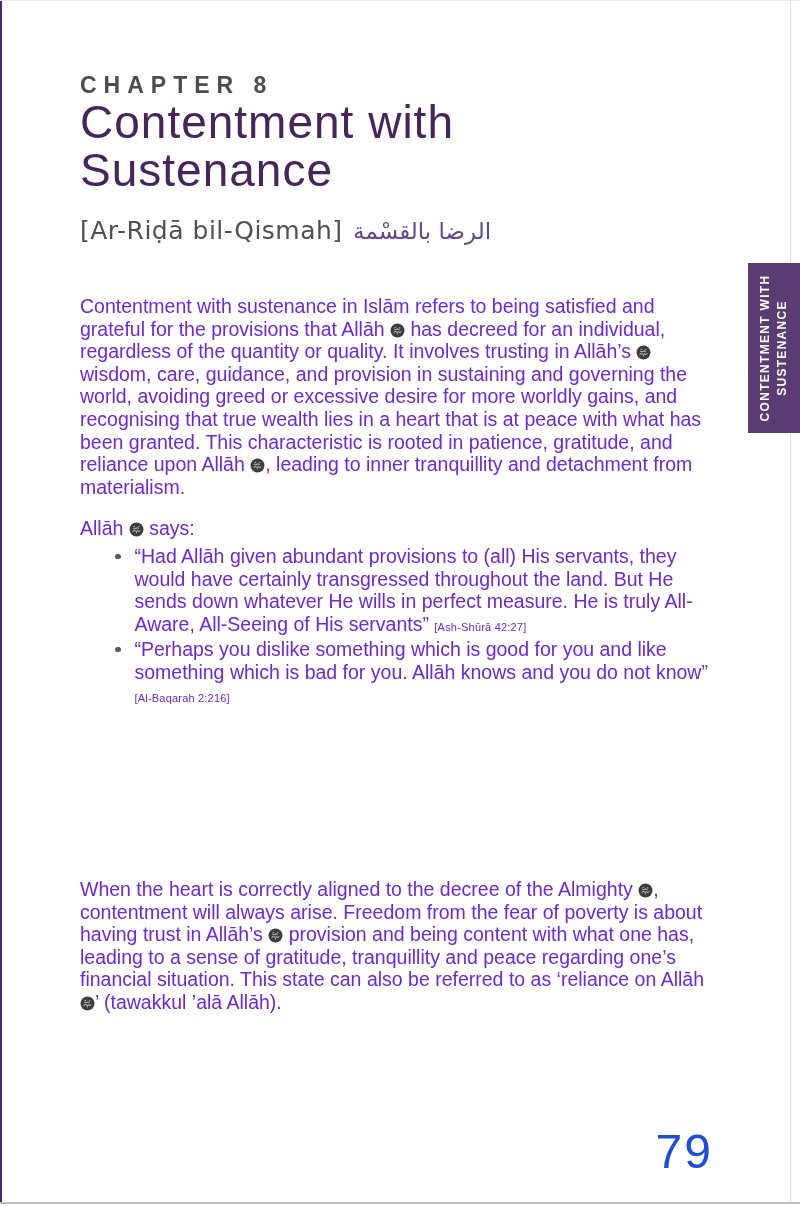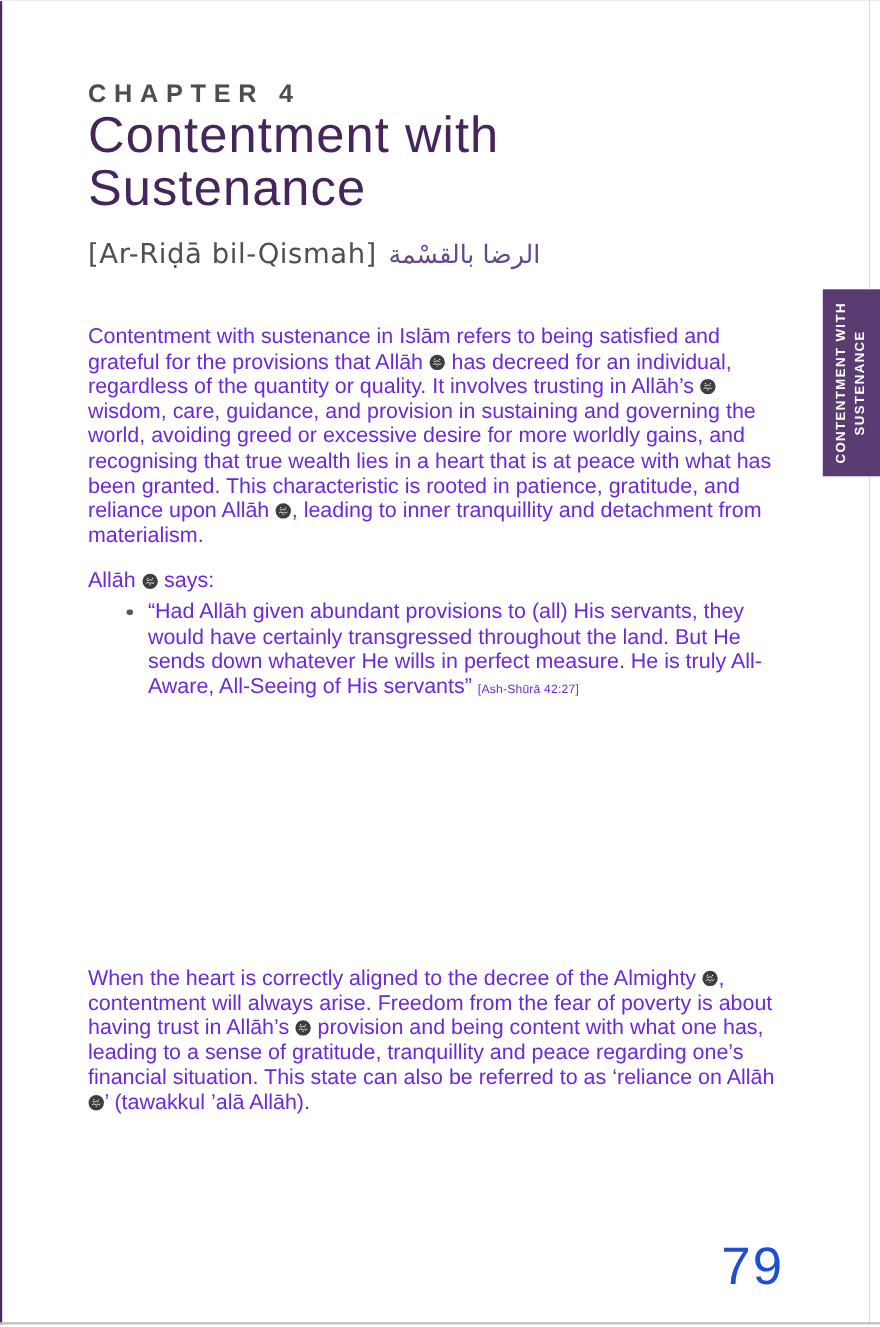--- a/index.html
+++ b/index.html
@@ -65,21 +65,21 @@
 </style>
 </head>
 <body>
 
 <div class="edge-left"></div>
 <div class="edge-top"></div>
 <div class="edge-right"></div>
 <div class="edge-bottom"></div>
 
 <div class="content">
-  <div class="chapter-label">CHAPTER 4</div>
+  <div class="chapter-label">CHAPTER 8</div>
 
   <h1 class="page-title" style="margin:0;">
     <span>Contentment with</span><br>
     <span>Sustenance</span>
   </h1>
 
   <div class="subtitle">
     <span class="latin">[Ar-Riḍā bil-Qismah]</span>
     <span class="arabic">الرضا بالقسْمة</span>
   </div>
@@ -126,20 +126,24 @@
           <circle cx="7" cy="6" r="0.75" fill="#ffffff"></circle>
           <circle cx="13" cy="6.4" r="0.75" fill="#ffffff"></circle>
           <circle cx="9.9" cy="14.3" r="0.75" fill="#ffffff"></circle>
         </svg></span> says:</p>
 
   <ul class="bodytext verses" id="verse-list">
       <li>
         <span class="dot"></span>
         <div class="vtext">“Had Allāh given abundant provisions to (all) His servants, they would have certainly transgressed throughout the land. But He sends down whatever He wills in perfect measure. He is truly All-Aware, All-Seeing of His servants” <span class="ref">[Ash-Shūrā 42:27]</span></div>
       </li>
+      <li>
+        <span class="dot"></span>
+        <div class="vtext">“Perhaps you dislike something which is good for you and like something which is bad for you. Allāh knows and you do not know” <span class="ref">[Al-Baqarah 2:216]</span></div>
+      </li>
     </ul>
 
   <p class="bodytext outro" style="margin:0;">When the heart is correctly aligned to the decree of the Almighty <span class="medallion"><svg viewBox="0 0 20 20" width="15" height="15">
           <circle cx="10" cy="10" r="9.3" fill="#3d3d3f"></circle>
           <g stroke="#ffffff" stroke-width="1" fill="none" stroke-linecap="round">
             <path d="M5.2 12.2 q2 -1.6 3.4 -0.3 q1.6 1.3 3.1 -0.2"></path>
             <path d="M6 8.4 q1.6 1.3 3.1 0 q1.6 -1.3 3.4 0.3"></path>
             <path d="M12.6 12.6 q1.6 0.5 2.1 -1.1"></path>
           </g>
           <circle cx="7" cy="6" r="0.75" fill="#ffffff"></circle>

